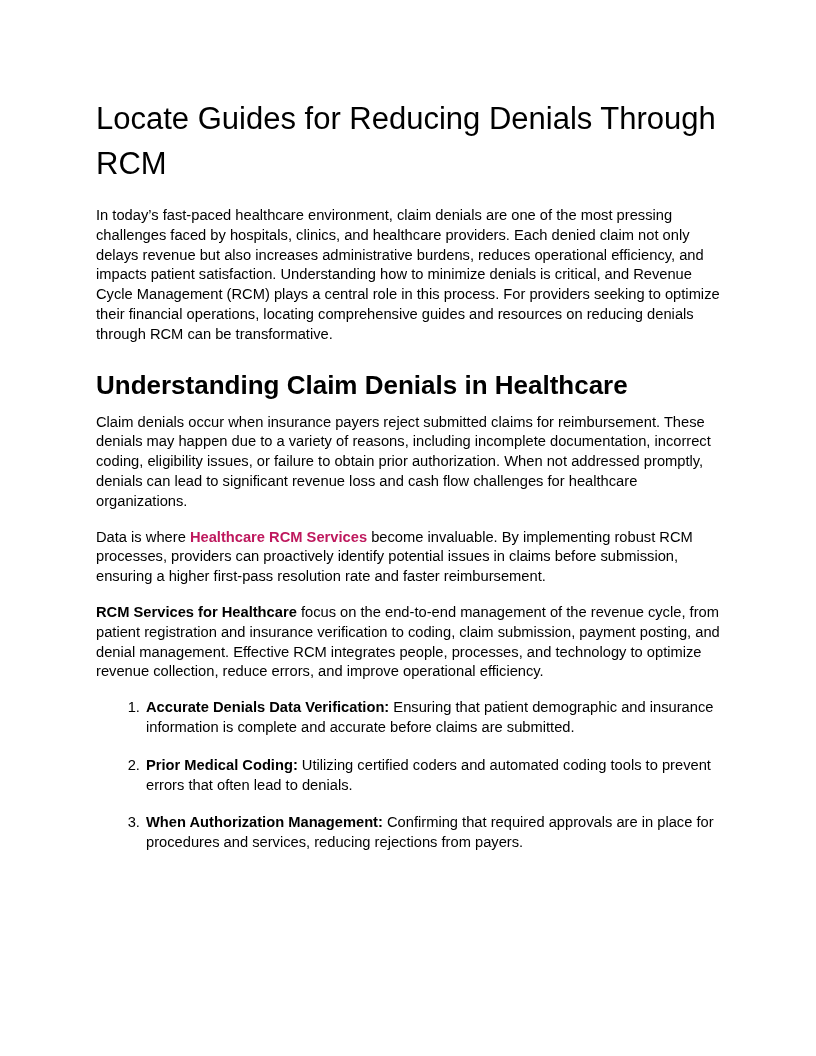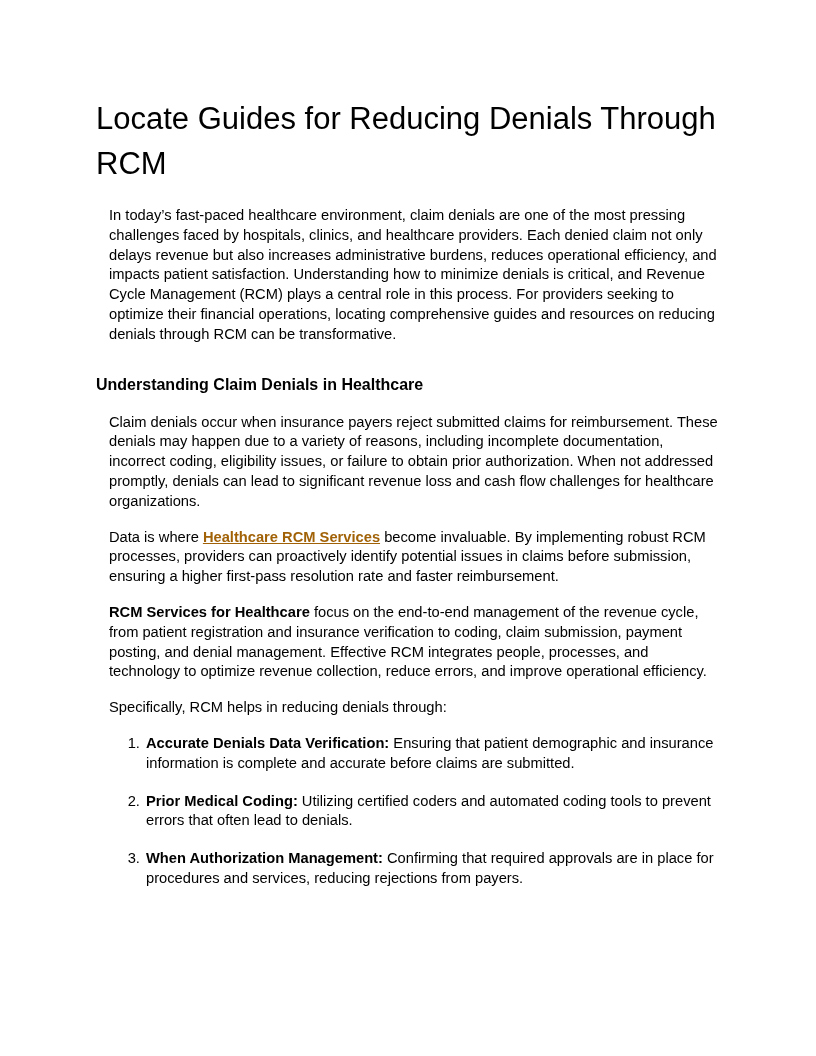--- a/index.html
+++ b/index.html
@@ -20,33 +20,32 @@
     overflow: hidden;
   }
   .doc-title {
     font-size: 31px;
     font-weight: 400;
     line-height: 45px;
     margin: 0 0 20px 0;
     color: #000000;
   }
   .section-heading {
-    font-size: 16px;
+    font-size: 26px;
     font-weight: 700;
     line-height: 28px;
     margin: 26px 0 14px 0;
     color: #000000;
   }
   p.body-text {
-    margin: 0 0 16px 13px;
+    margin: 0 0 16px 0;
   }
   .doc-link {
-    color: #a16207;
+    color: #be185d;
     font-weight: 700;
-    text-decoration: underline;
     cursor: pointer;
   }
   ol.numbered-list {
     margin: 16px 0 0 0;
     padding-left: 48px;
   }
   ol.numbered-list li {
     margin-bottom: 18px;
     padding-left: 2px;
   }
@@ -66,21 +65,20 @@
 
   <h2 class="section-heading">Understanding Claim Denials in Healthcare</h2>
 
   <p class="body-text">Claim denials occur when insurance payers reject submitted claims for reimbursement. These denials may happen due to a variety of reasons, including incomplete documentation, incorrect coding, eligibility issues, or failure to obtain prior authorization. When not addressed promptly, denials can lead to significant revenue loss and cash flow challenges for healthcare organizations.</p>
 
   <p class="body-text"><span>Data is where </span><a class="doc-link">Healthcare RCM Services</a><span> become invaluable. By implementing robust RCM processes, providers can proactively identify potential issues in claims before submission, ensuring a higher first-pass resolution rate and faster reimbursement.</span></p>
 
 
   <p class="body-text"><strong class="bold-run">RCM Services for Healthcare</strong><span> focus on the end-to-end management of the revenue cycle, from patient registration and insurance verification to coding, claim submission, payment posting, and denial management. Effective RCM integrates people, processes, and technology to optimize revenue collection, reduce errors, and improve operational efficiency.</span></p>
 
-  <p class="body-text">Specifically, RCM helps in reducing denials through:</p>
 
   <ol class="numbered-list">
     <li><strong class="bold-run">Accurate Denials Data Verification:</strong><span> Ensuring that patient demographic and insurance information is complete and accurate before claims are submitted.</span></li>
     <li><strong class="bold-run">Prior Medical Coding:</strong><span> Utilizing certified coders and automated coding tools to prevent errors that often lead to denials.</span></li>
     <li><strong class="bold-run">When Authorization Management:</strong><span> Confirming that required approvals are in place for procedures and services, reducing rejections from payers.</span></li>
   </ol>
 
 </div>
 
 </body></html>

